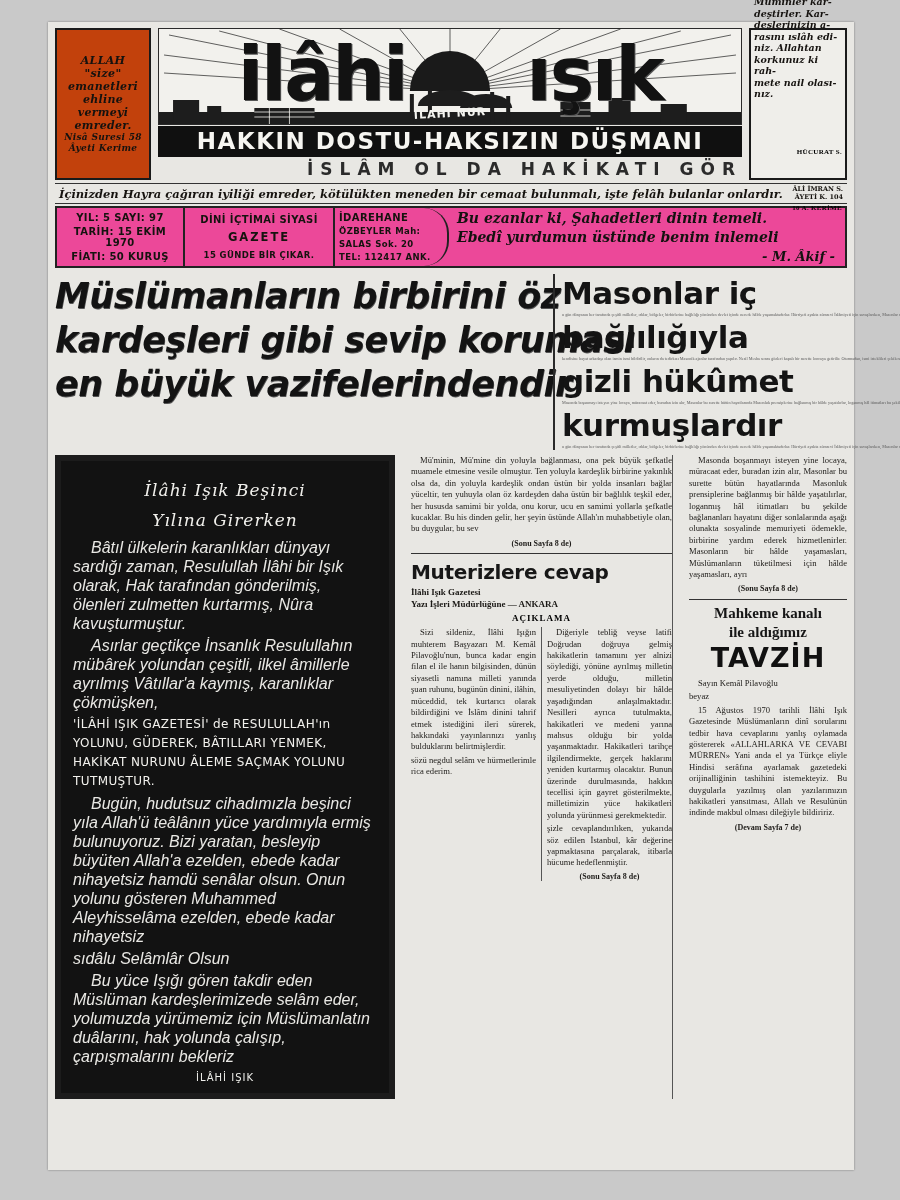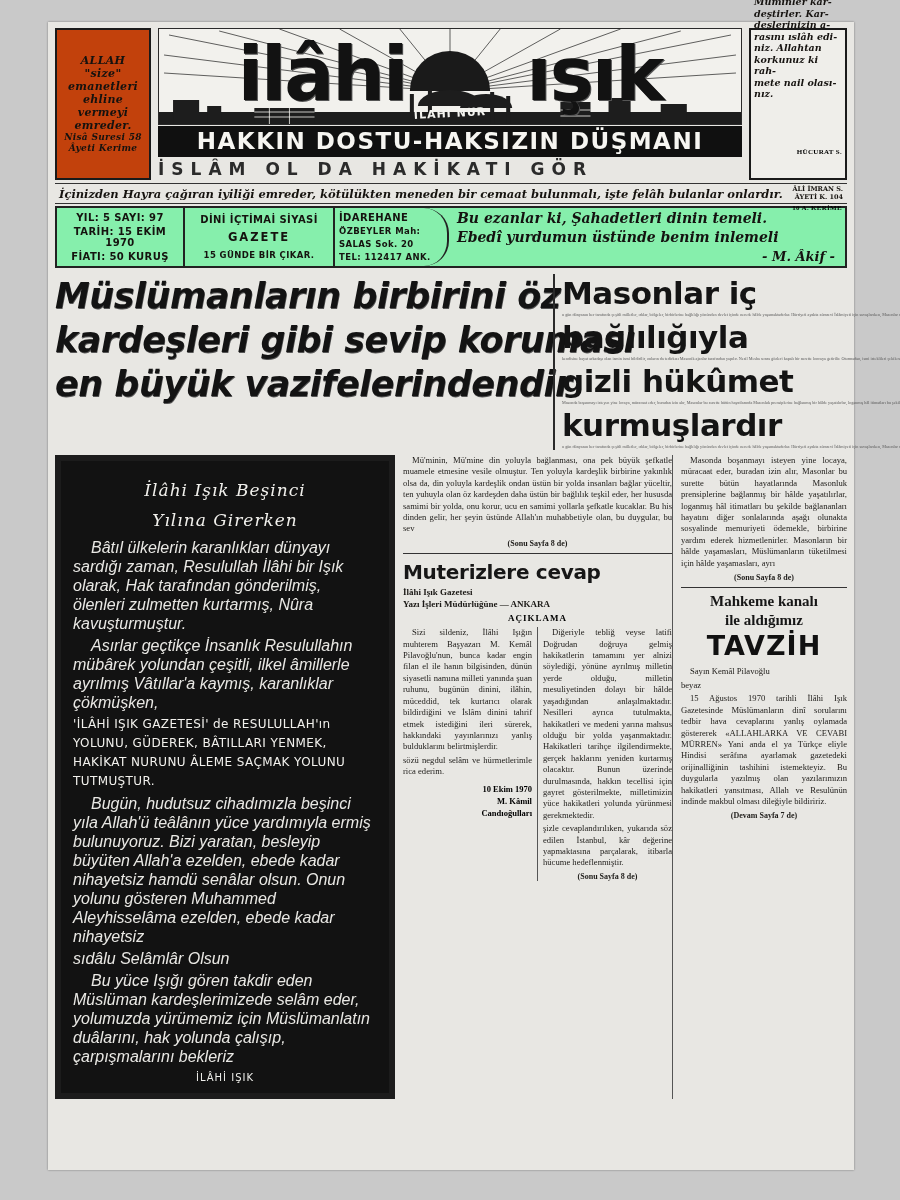--- a/index.html
+++ b/index.html
@@ -44,21 +44,21 @@
     bottom:4px;font-family:"DejaVu Sans",sans-serif;font-weight:bold;
     font-size:11px;letter-spacing:1px;color:#f4f4f0;
   }
   .band{
     background:#101010;color:#f6f5f1;text-align:center;
     font-family:"DejaVu Sans",sans-serif;font-weight:bold;
     font-size:23px;letter-spacing:1.5px;padding:2px 0 3px;
     margin-top:1px;
   }
   .subtagline{
-    text-align:left;font-family:"DejaVu Sans",sans-serif;
+    text-align:right;font-family:"DejaVu Sans",sans-serif;
     font-size:17px;letter-spacing:7px;color:#2b2b2b;margin-top:2px;font-weight:bold;
   }
   .hadis-box{
     width:88px;border:2px double #1a1a1a;margin:2px 2px 2px 4px;
     padding:4px 3px;background:#efeeea;
     display:flex;flex-direction:column;justify-content:center;
   }
   .hadis-line{
     font-family:"DejaVu Serif",serif;font-style:italic;font-weight:bold;
     font-size:9.5px;line-height:11.5px;color:#161310;
@@ -70,21 +70,21 @@
     margin:1px 7px 0 7px;border-top:1px solid #333;border-bottom:1px solid #333;
     padding:2px 4px;display:flex;align-items:center;justify-content:space-between;
     font-family:"DejaVu Serif",serif;font-style:italic;font-weight:bold;
     font-size:11.5px;color:#16130f;
   }
   .proverb .src{font-size:6.5px;line-height:7.5px;text-align:right;font-style:normal;}
 
   
   .infobar{
     margin:2px 7px 0 7px;border:2px solid #222;display:flex;height:58px;
-    background:#86efac;
+    background:#ec4899;
   }
   .info-cell{border-right:2px solid #222;padding:3px 4px;display:flex;
     flex-direction:column;justify-content:space-around;text-align:center;}
   .info-cell:last-child{border-right:none;}
   .c1{width:118px;}
   .c2{width:140px;}
   .c3{width:104px;text-align:left;border-radius:25px;}
   .c4{flex:1;text-align:left;justify-content:center;padding-left:8px;}
   .info-t{font-family:"DejaVu Sans",sans-serif;font-weight:bold;font-size:10px;
     color:#15130f;letter-spacing:.4px;}
@@ -128,21 +128,21 @@
     color:#e9e8e4;font-family:Liberation Sans, sans-serif;font-style:italic;
     font-size:16px;line-height:19px;text-indent:18px;margin:3px 0;
   }
   .bb-caps{
     color:#f2f1ed;font-family:"DejaVu Sans",sans-serif;
     font-size:12px;line-height:19px;letter-spacing:.4px;
   }
   .bb-sign{color:#eeeeea;font-family:"DejaVu Sans",sans-serif;font-size:10px;
     text-align:center;letter-spacing:1px;margin-top:6px;}
 
-  .midcol{flex:1;padding-left:8px;box-sizing:border-box;}
+  .midcol{flex:1;padding-left:16px;box-sizing:border-box;}
   .bodytext{
     font-family:"Liberation Serif",serif;font-size:8.6px;line-height:11.4px;
     text-align:justify;color:#1d1b18;
   }
   .bodytext p{margin:0 0 2px;text-indent:9px;}
   .contnote{text-align:center;font-weight:bold;font-size:8px;margin-top:3px;
     font-family:"Liberation Serif",serif;color:#1d1b18;}
   .secthead{
     font-family:"DejaVu Sans",sans-serif;font-weight:bold;font-size:20px;
     color:#171717;letter-spacing:-.3px;margin:6px 0 2px;
@@ -330,25 +330,20 @@
         <div class="secthead">Muterizlere cevap</div>
         <div class="subhead">İlâhi Işık Gazetesi</div>
         <div class="subhead">Yazı İşleri Müdürlüğüne — ANKARA</div>
         <div class="centerhead">AÇIKLAMA</div>
         <div class="rightcols">
           <div class="rc first">
             <div class="bodytext">
               <p>Sizi sildeniz, İlâhi Işığın muhterem Başyazarı M. Kemâl Pilavoğlu'nun, bunca kadar engin filan el ile hanın bilgisinden, dünün siyasetli namına milleti yanında şuan ruhunu, bugünün dinini, ilâhin, müceddid, tek kurtarıcı olarak bildirdiğini ve İslâm dinini tahrif etmek istediğini ileri sürerek, hakkındaki yayınlarınızı yanlış bulduklarını belirtmişlerdir.</p>
               <p style="text-indent:0">sözü negdul selâm ve hürmetlerimle rica ederim.</p>
             </div>
-            <div class="sign-blk">
-              <div>10 Ekim 1970</div>
-              <div>M. Kâmil</div>
-              <div>Candıoğulları</div>
-            </div>
           </div>
           <div class="rc second">
             <div class="bodytext">
               <p>Diğeriyle tebliğ veyse latifi Doğrudan doğruya gelmiş hakikatlerin tamamını yer alnizi söylediği, yönüne ayrılmış milletin yerde olduğu, milletin mesuliyetinden dolayı bir hâlde yaşadığından anlaşılmaktadır. Nesilleri ayrıca tutulmakta, hakikatleri ve medeni yarına mahsus olduğu bir yolda yaşanmaktadır. Hakikatleri tarihçe ilgilendirmekte, gerçek haklarını yeniden kurtarmış olacaktır. Bunun üzerinde durulmasında, hakkın tecellisi için gayret gösterilmekte, milletimizin yüce hakikatleri yolunda yürünmesi gerekmektedir.</p>
               <p style="text-indent:0">şizle cevaplandırılıken, yukarıda söz edilen İstanbul, kâr değerine yapmaktasına parçalarak, itibarla hücume hedeflenmiştir.</p>
             </div>
             <div class="contnote">(Sonu Sayfa 8 de)</div>
           </div>
         </div>
       </div>

